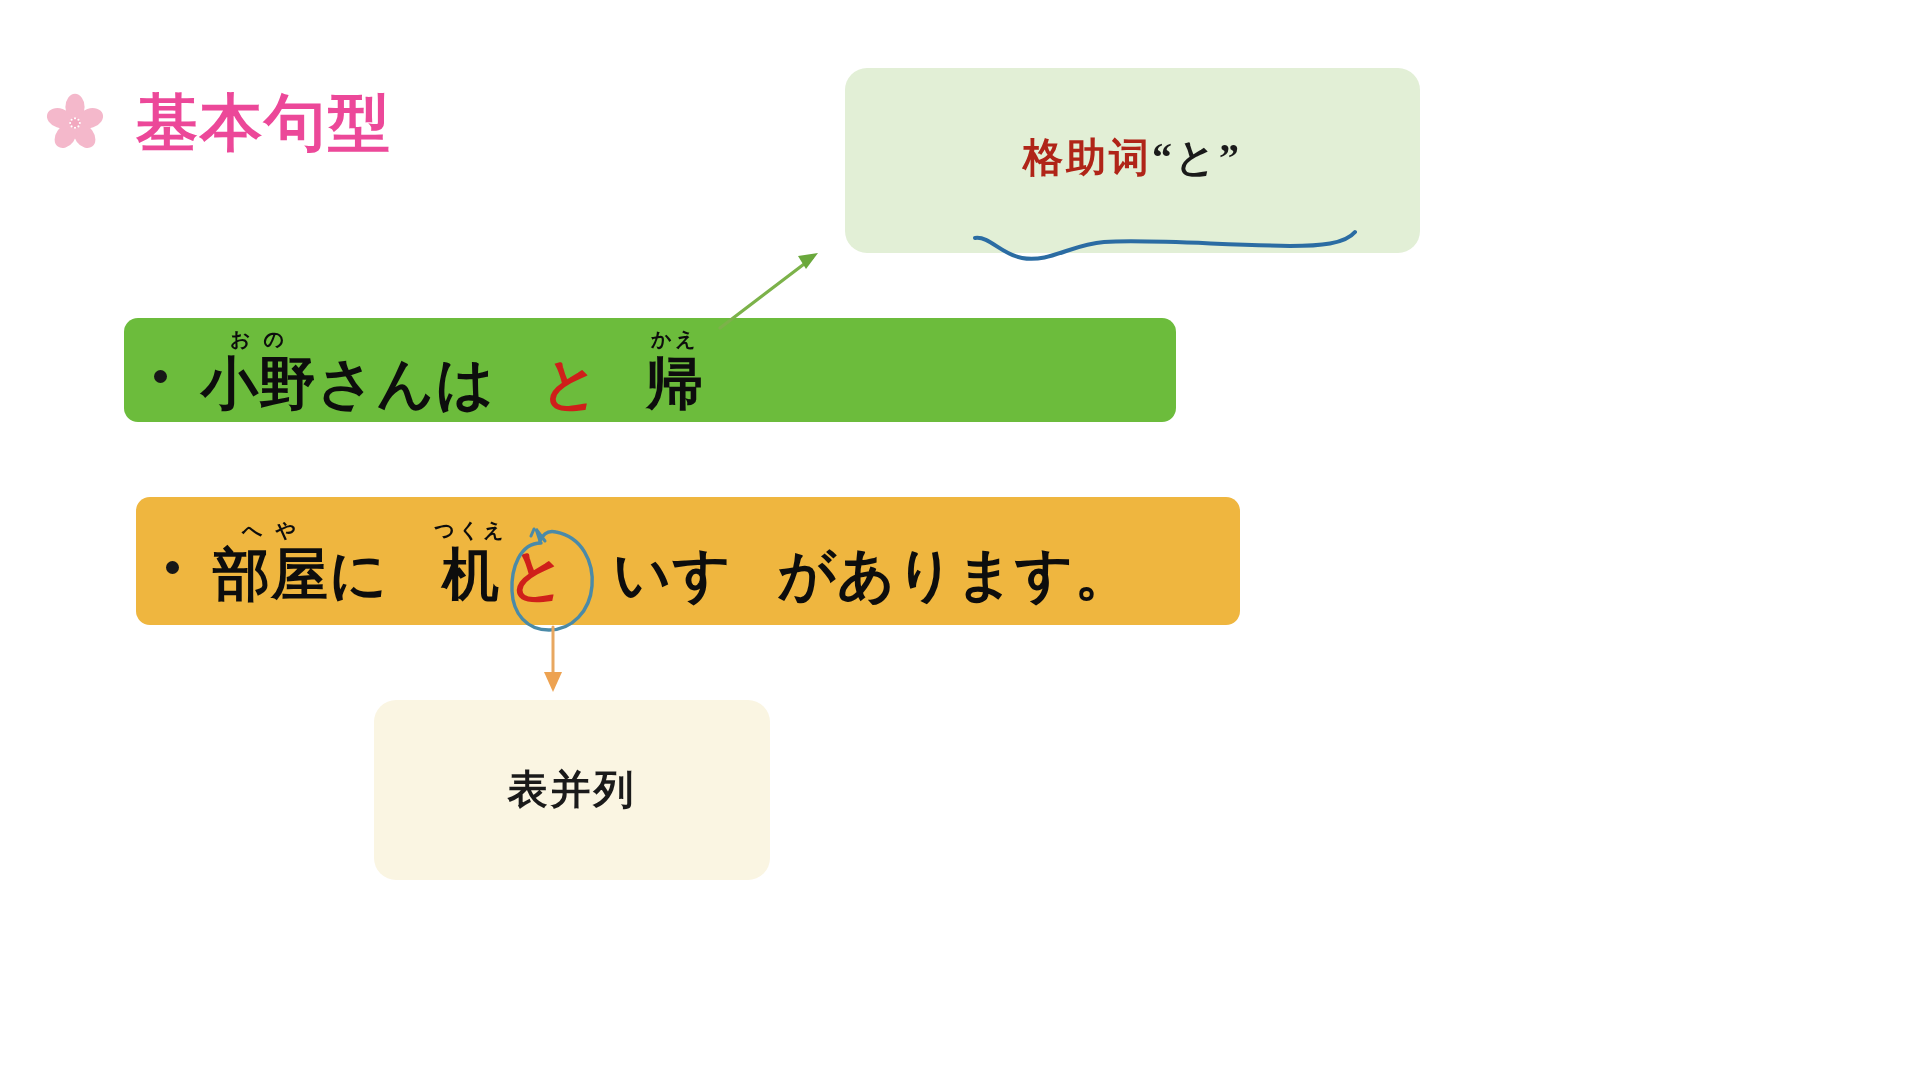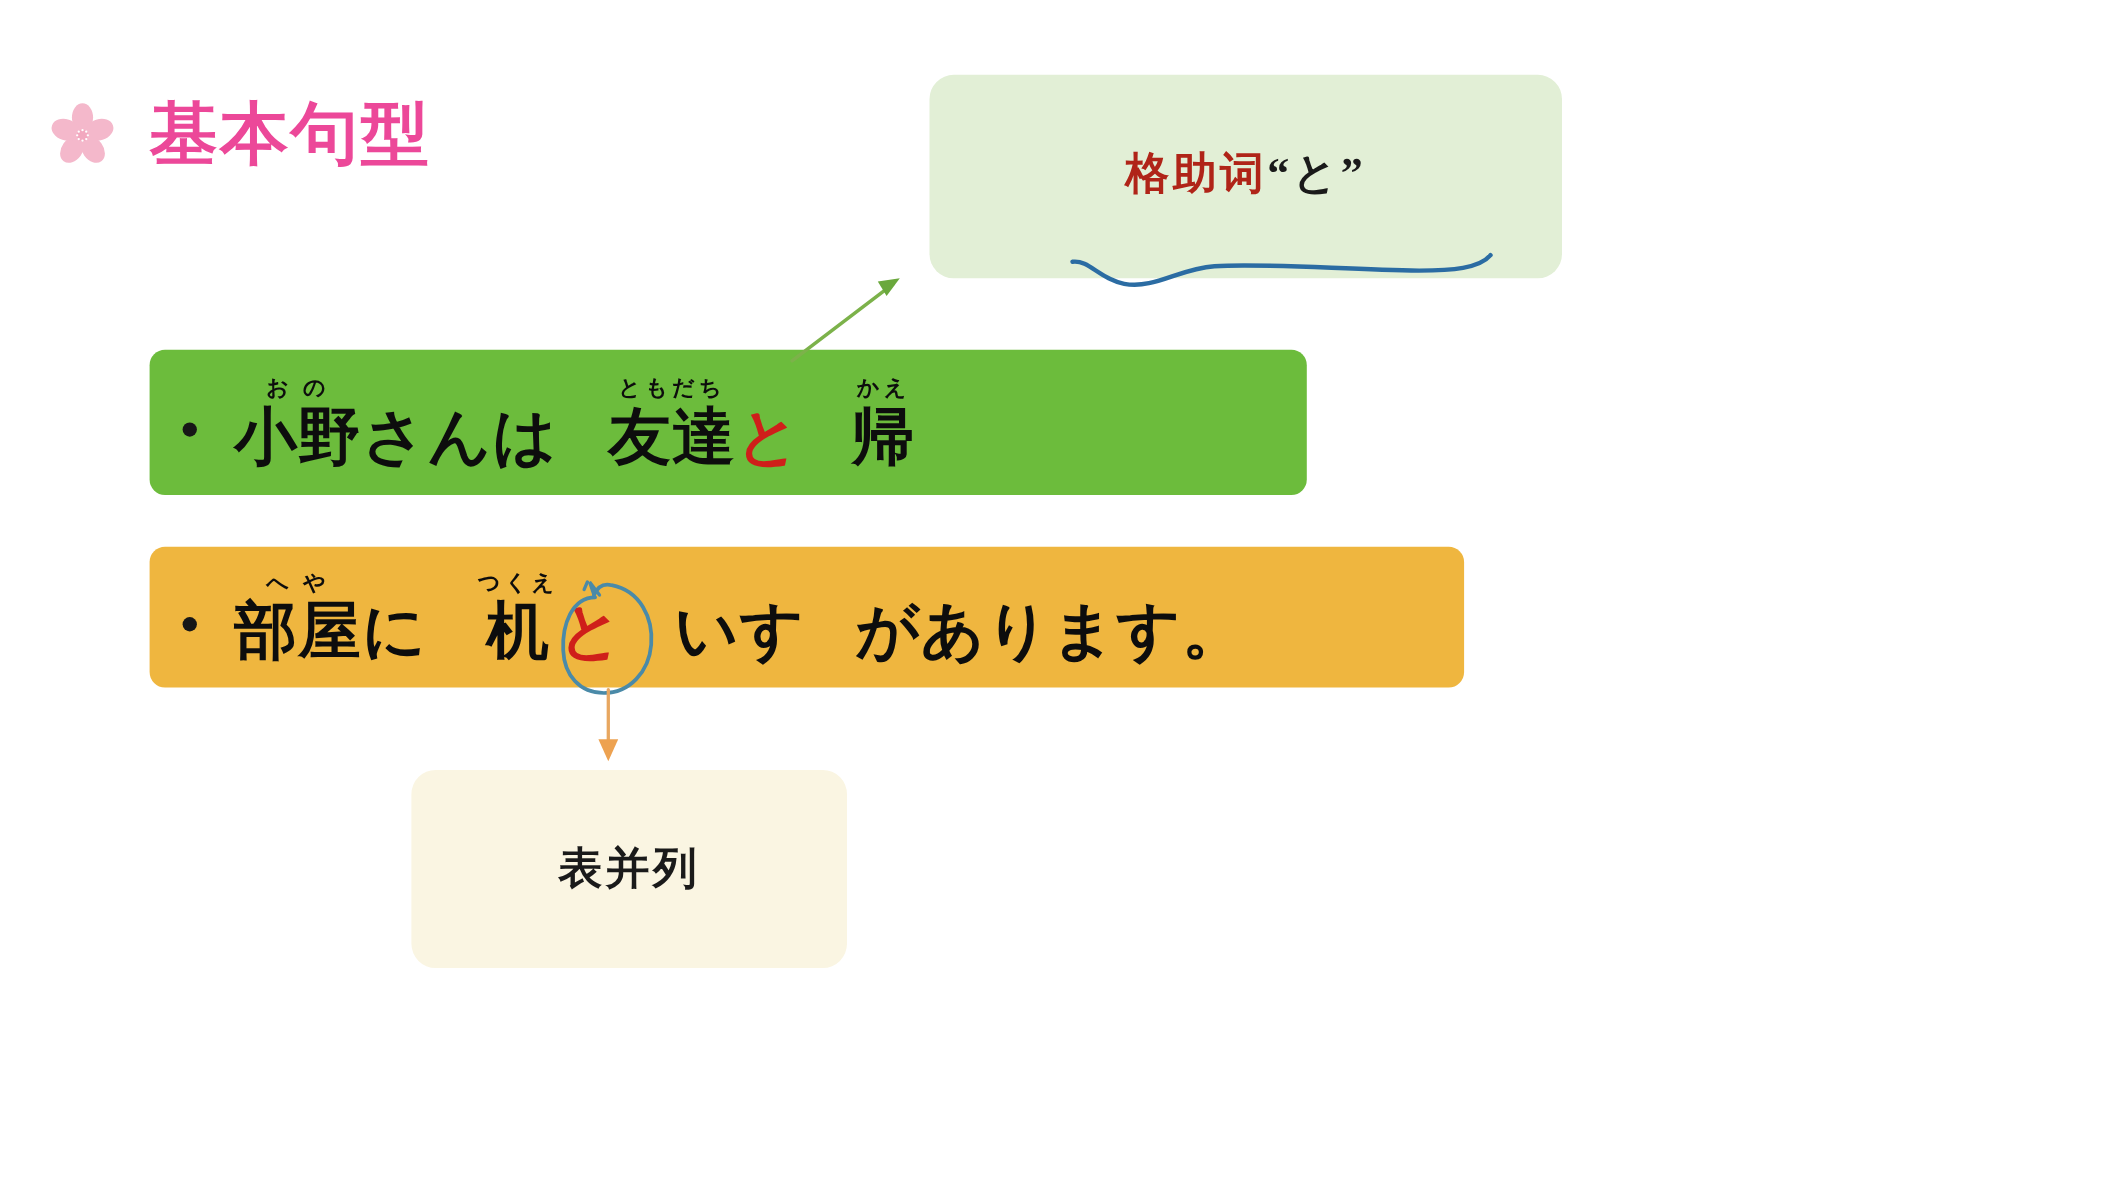--- a/index.html
+++ b/index.html
@@ -95,30 +95,30 @@
   .sentence-bar {
     position: absolute;
     border-radius: 14px;
     box-sizing: border-box;
     display: flex;
     align-items: center;
     padding-left: 30px;
     font-family: "Liberation Serif", "DejaVu Serif", serif;
   }
   #sentence-bar-green {
-    left: 136px;
+    left: 124px;
     top: 318px;
     width: 1052px;
-    height: 132px;
+    height: 104px;
     background: #6cbc3c;
   }
   #sentence-bar-orange {
     left: 136px;
     top: 497px;
-    width: 1195px;
+    width: 1104px;
     height: 128px;
     background: #efb63f;
   }
   .bullet-dot {
     width: 13px;
     height: 13px;
     border-radius: 50%;
     background: #171717;
     flex: 0 0 auto;
     margin-right: 34px;
@@ -206,24 +206,20 @@
 
   <div class="sentence-bar" id="sentence-bar-green">
     <span class="bullet-dot"></span>
     <span class="sentence-text">
       <span class="ruby-group">
         <span class="ruby-top">お の</span>
         <span class="ruby-base">小野</span>
       </span>
         <span class="plain">さんは</span>
         <span class="gap-md"></span>
-        <span class="ruby-group">
-        <span class="ruby-top">ともだち</span>
-        <span class="ruby-base">友達</span>
-      </span>
         <span class="plain particle-red">と</span>
         <span class="gap-md"></span>
         <span class="ruby-group">
         <span class="ruby-top">かえ</span>
         <span class="ruby-base">帰</span>
       </span>
     </span>
   </div>
 
   <div class="sentence-bar" id="sentence-bar-orange">

